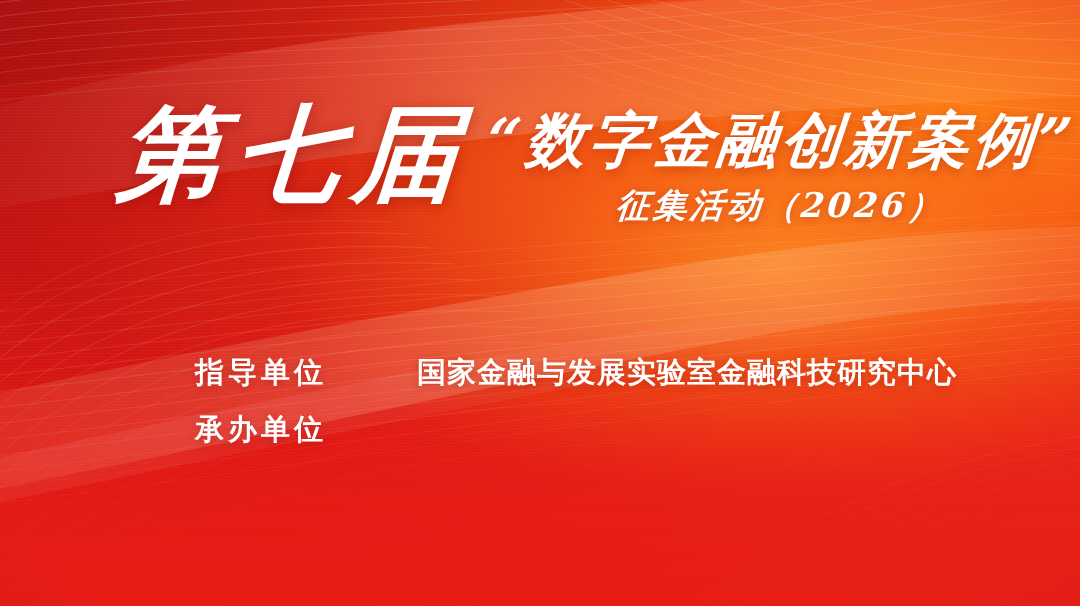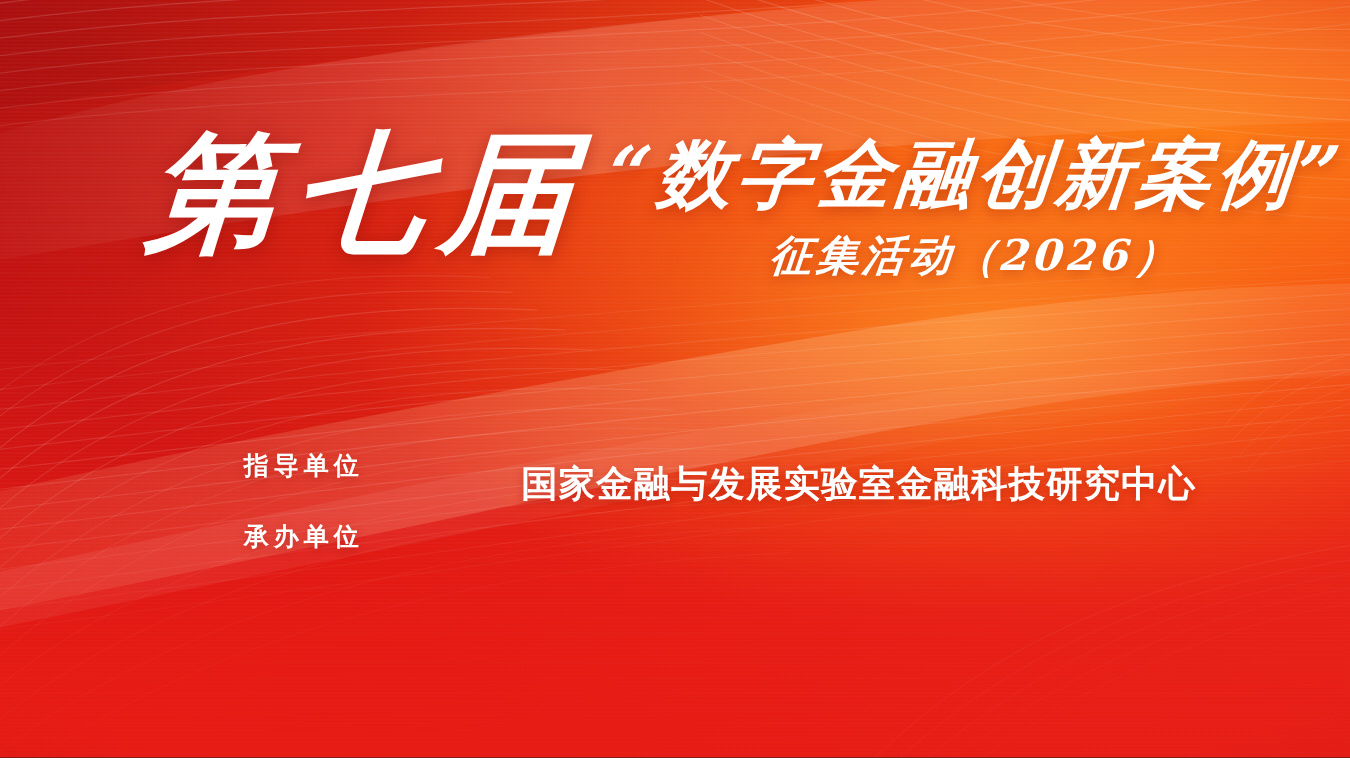--- a/index.html
+++ b/index.html
@@ -150,32 +150,32 @@
     position: absolute;
     left: 0;
     width: 1080px;
     height: 42px;
   }
   .credit-label {
     position: absolute;
     left: 195px;
     top: 0;
     font-family: "DejaVu Serif", "Liberation Serif", serif;
-    font-size: 20px;
+    font-size: 29px;
     line-height: 32px;
     font-weight: 700;
     letter-spacing: 4px;
     color: #ffffff;
     white-space: nowrap;
     text-shadow: 0 2px 8px rgba(150,18,8,0.40);
   }
   .credit-value {
     position: absolute;
     left: 417px;
-    top: 15px;
+    top: 0;
     font-family: "DejaVu Serif", "Liberation Serif", serif;
     font-size: 29px;
     line-height: 32px;
     font-weight: 700;
     letter-spacing: 1px;
     color: #ffffff;
     white-space: nowrap;
     text-shadow: 0 2px 8px rgba(150,18,8,0.40);
   }
   #credit-row-0 { top: 0px; }

